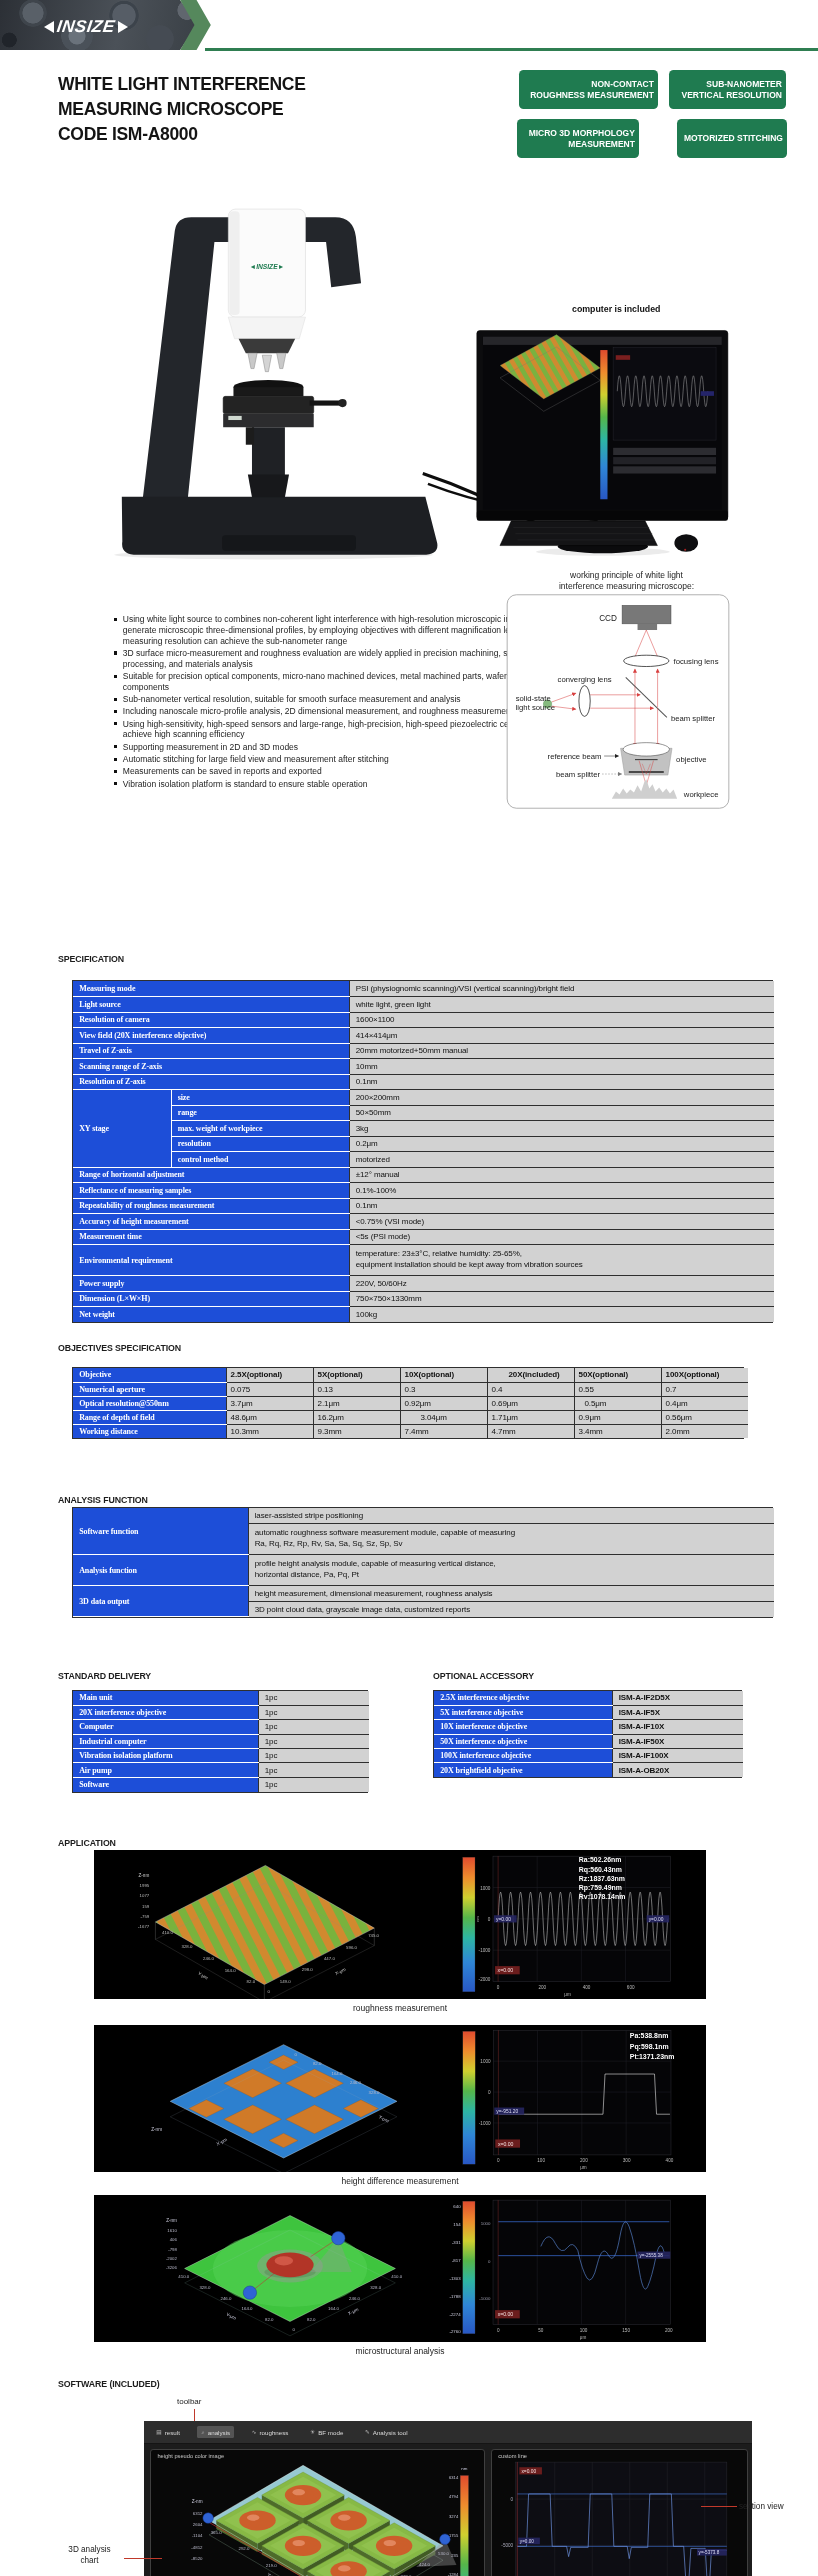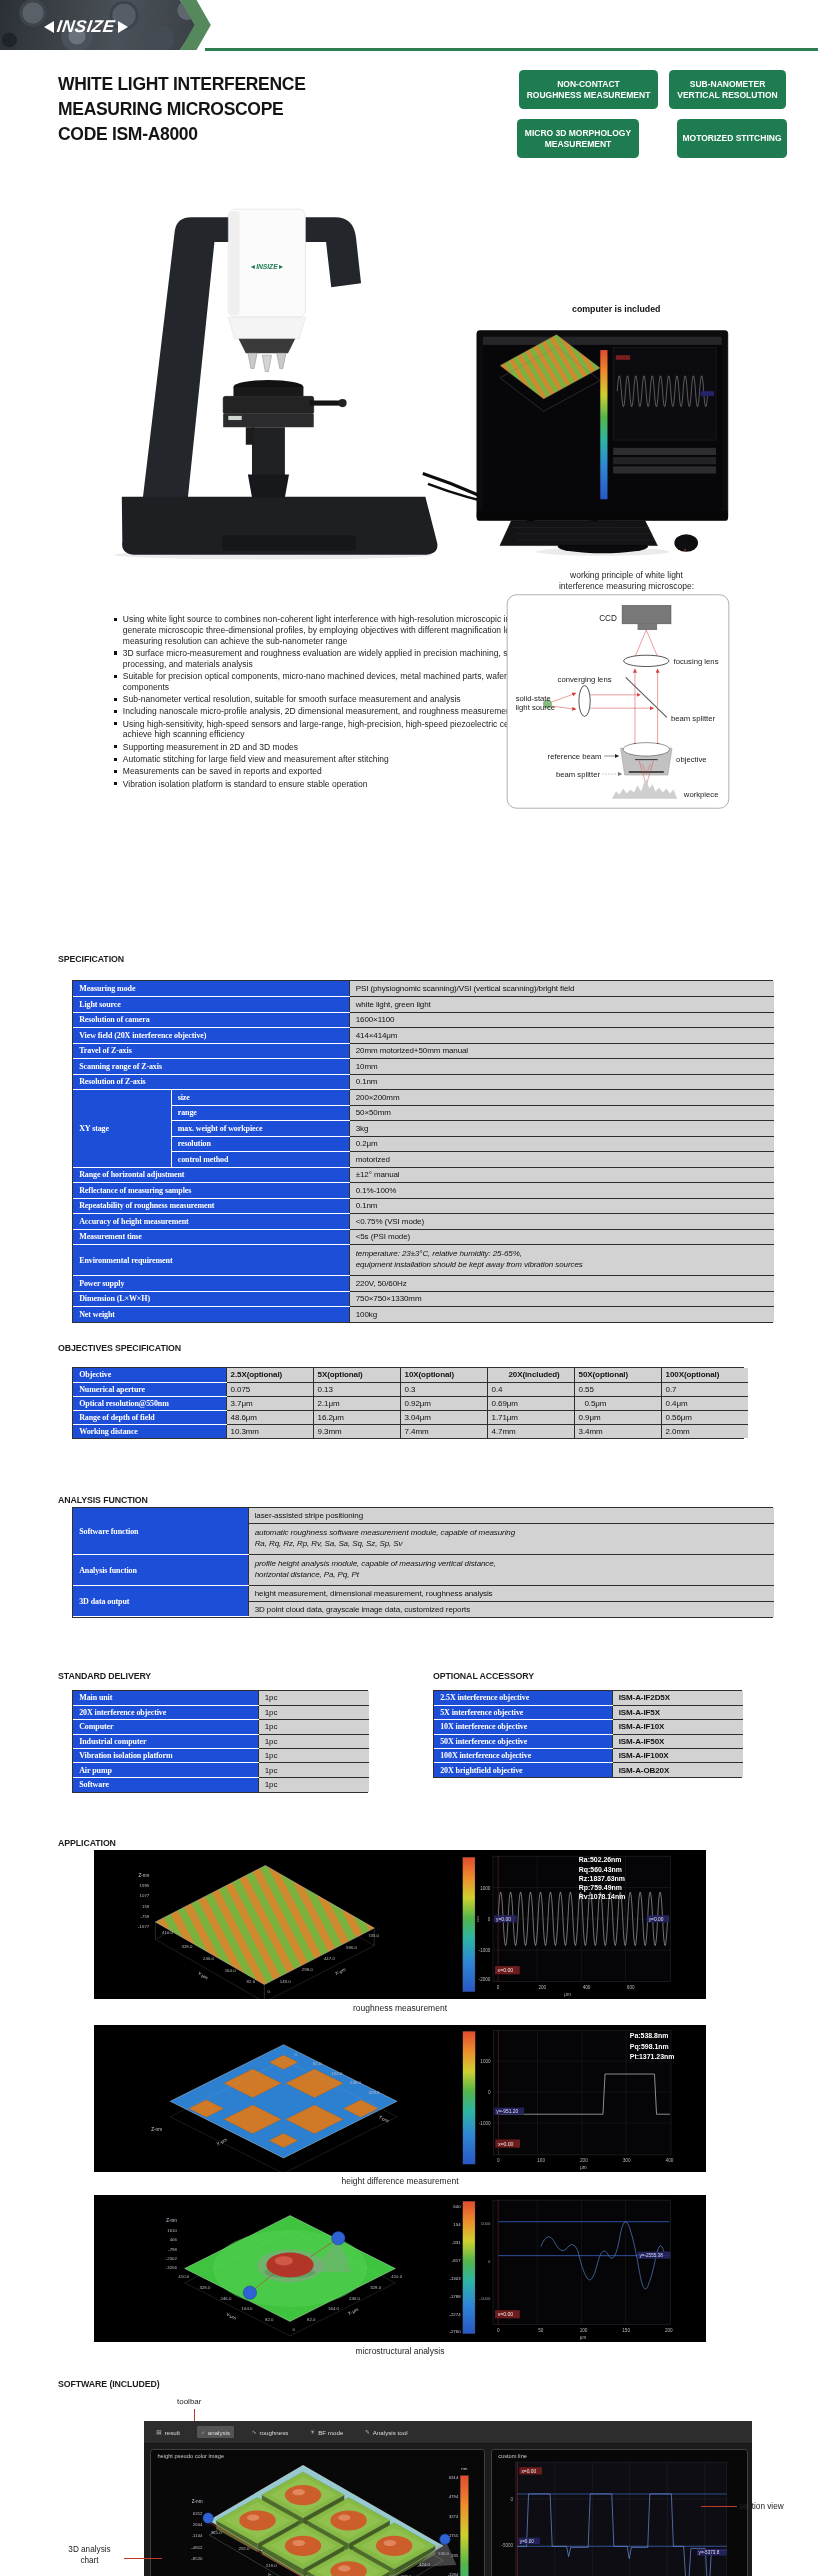--- a/index.html
+++ b/index.html
@@ -21,42 +21,42 @@
     clip-path: polygon(0 0,180px 0,197px 25px,180px 50px,0 50px); }
   #logo { position:absolute; left:44px; top:16.5px; display:flex; align-items:center; gap:3.1px; }
   #logo .tri-l { width:0; height:0; border-top:6.7px solid transparent; border-bottom:6.7px solid transparent; border-right:10.3px solid #fff; }
   #logo .tri-r { width:0; height:0; border-top:6.7px solid transparent; border-bottom:6.7px solid transparent; border-left:10.3px solid #fff; }
   #logo .word { color:#fff; font-size:17px; font-weight:bold; font-style:italic; letter-spacing:0.5px; transform:skewX(-8deg); }
   #green-line { left:205px; top:48px; width:613px; height:3.1px; background:#2F7E51; }
 
   
   .title-line { font-size:17.5px; font-weight:bold; color:#141414; line-height:25px; letter-spacing:-0.3px; }
   .badge { position:absolute; background:#1F7B50; border-radius:4.6px; color:#fff; font-weight:bold;
-    font-size:8.5px; line-height:10.8px; display:flex; flex-direction:column; align-items:center;
+    font-size:8.5px; line-height:10.8px; display:flex; flex-direction:column; align-items:flex-end;
     justify-content:center; text-align:center; padding:0 4.1px; }
 
   
   .sec-h { position:absolute; font-size:8.8px; font-weight:bold; color:#1c1c1c; letter-spacing:-0.1px; }
 
   
   #features { left:114px; top:614px; width:459px; }
   #features li { list-style:none; position:relative; padding-left:8.8px; font-size:8.5px; line-height:10.8px; color:#1d1d1d; margin-bottom:1.5px; }
   #features li::before { content:""; position:absolute; left:0; top:3.6px; width:3.1px; height:3.1px; background:#111; }
 
   
   .twrap { position:absolute; border:1.5px solid #2f2f2f; }
   table.gtable { border-collapse:collapse; table-layout:fixed; width:100%; }
   .gtable td { height:15.5px; padding:0 3.1px 0 6.2px; vertical-align:middle; font-size:8px; letter-spacing:-0.1px; }
   .gtable td.g { background:#1d4ed8; color:#fff; font-weight:bold; border-bottom:1px solid #fff;font-family:Liberation Serif, serif; }
   .gtable td.sub { border-left:1px solid #fff; }
   .gtable td.v { background:#D2D2D2; color:#111; border-bottom:1px solid #2f2f2f; border-left:1.5px solid #2f2f2f; }
   .gtable td.hv { background:#D2D2D2; color:#111; font-weight:bold; border-bottom:1px solid #2f2f2f; border-left:1.5px solid #2f2f2f; }
   .gtable tr:last-child td { border-bottom:none; }
   .gtable td.h60 { height:31px; }
-  .gtable .two-line div { line-height:1.35;font-style:italic; }
+  .gtable .two-line div { line-height:1.35; }
 
   
   .appimg { position:absolute; background:#000; }
   .caption { position:absolute; width:612px; text-align:center; font-size:8.5px; color:#222; }
 
   
   #shot { left:144px; top:2421px; width:608px; height:301px; background:#1c1c1c; border-radius:2.1px; }
   #menubar { position:absolute; left:0; top:0; width:608px; height:23px; background:#2d2d2d; border-bottom:1px solid #151515; display:flex; align-items:center; gap:13.4px; padding-left:8.2px; }
   .menu-item { display:flex; align-items:center; gap:3.1px; color:#ddd; font-size:6.2px; padding:2.1px 4.1px; border-radius:1.5px; }
   .menu-item.sel { background:#545454; }
@@ -385,21 +385,21 @@
         <td class="v" style="height:14px;padding-left:4.1px">2.1μm</td>
         <td class="v" style="height:14px;padding-left:4.1px">0.92μm</td>
         <td class="v" style="height:14px;padding-left:4.1px">0.69μm</td>
         <td class="v" style="height:14px;padding-left:10px">0.5μm</td>
         <td class="v" style="height:14px;padding-left:4.1px">0.4μm</td>
       </tr>
       <tr>
         <td class="g" style="height:14px">Range of depth of field</td>
         <td class="v" style="height:14px;padding-left:4.1px">48.6μm</td>
         <td class="v" style="height:14px;padding-left:4.1px">16.2μm</td>
-        <td class="v" style="height:14px;padding-left:4px">3.04μm</td>
+        <td class="v" style="height:14px;padding-left:20px">3.04μm</td>
         <td class="v" style="height:14px;padding-left:4.1px">1.71μm</td>
         <td class="v" style="height:14px;padding-left:4.1px">0.9μm</td>
         <td class="v" style="height:14px;padding-left:4.1px">0.56μm</td>
       </tr>
       <tr>
         <td class="g" style="height:14px">Working distance</td>
         <td class="v" style="height:14px;padding-left:4.1px">10.3mm</td>
         <td class="v" style="height:14px;padding-left:4.1px">9.3mm</td>
         <td class="v" style="height:14px;padding-left:4.1px">7.4mm</td>
         <td class="v" style="height:14px;padding-left:4.1px">4.7mm</td>

